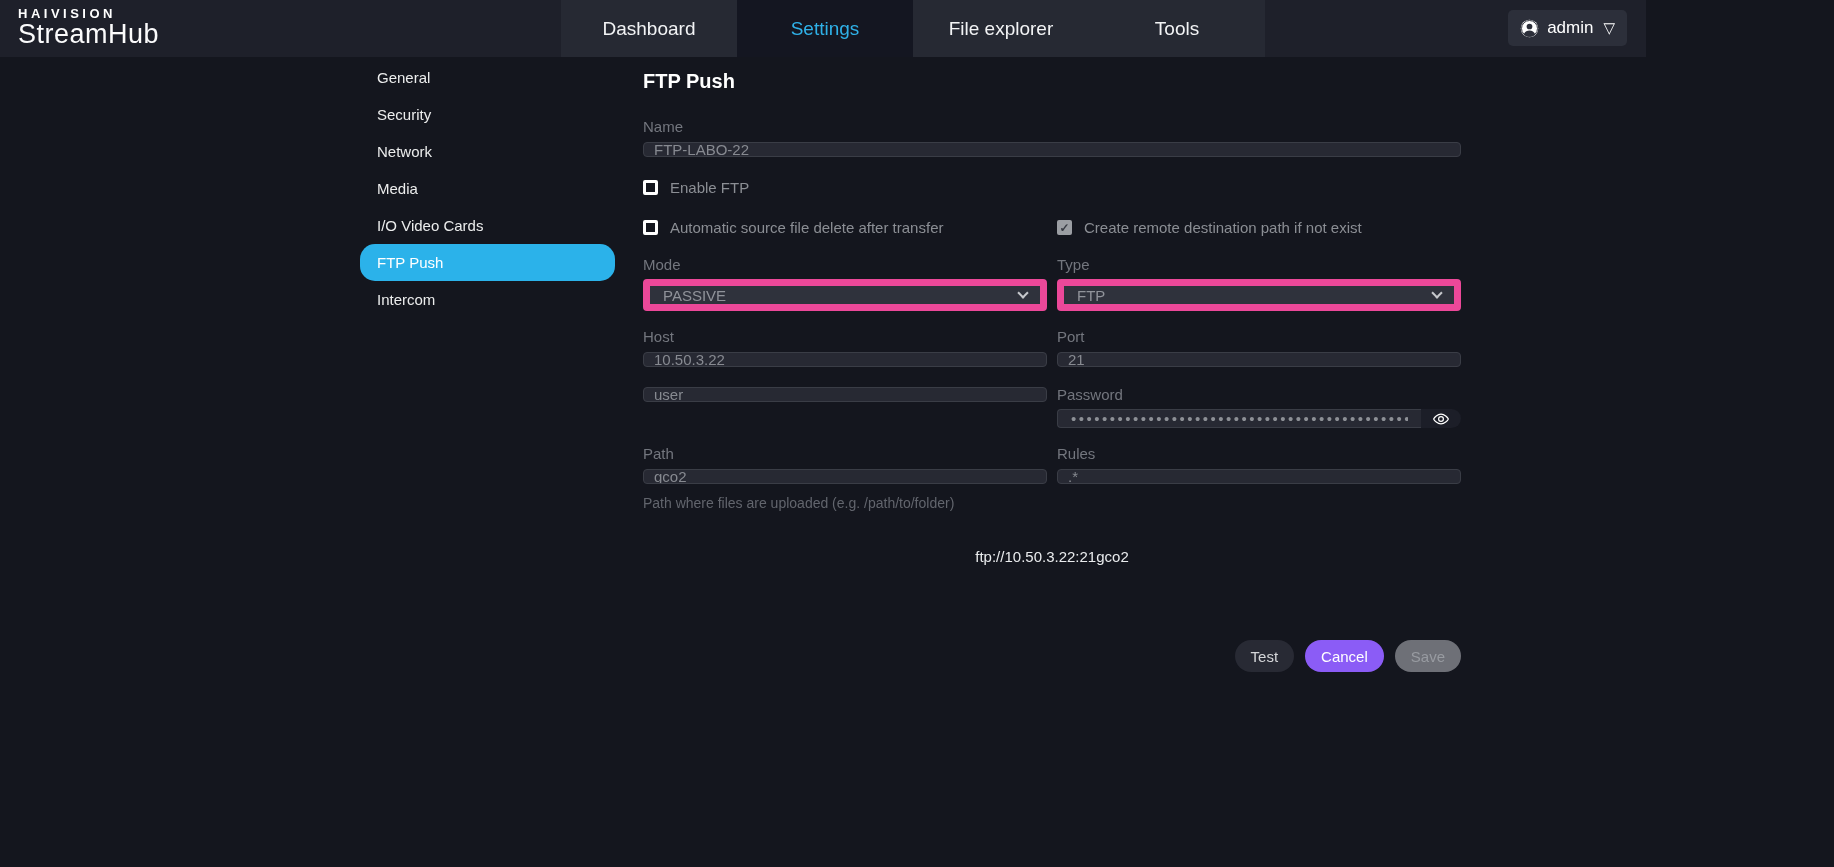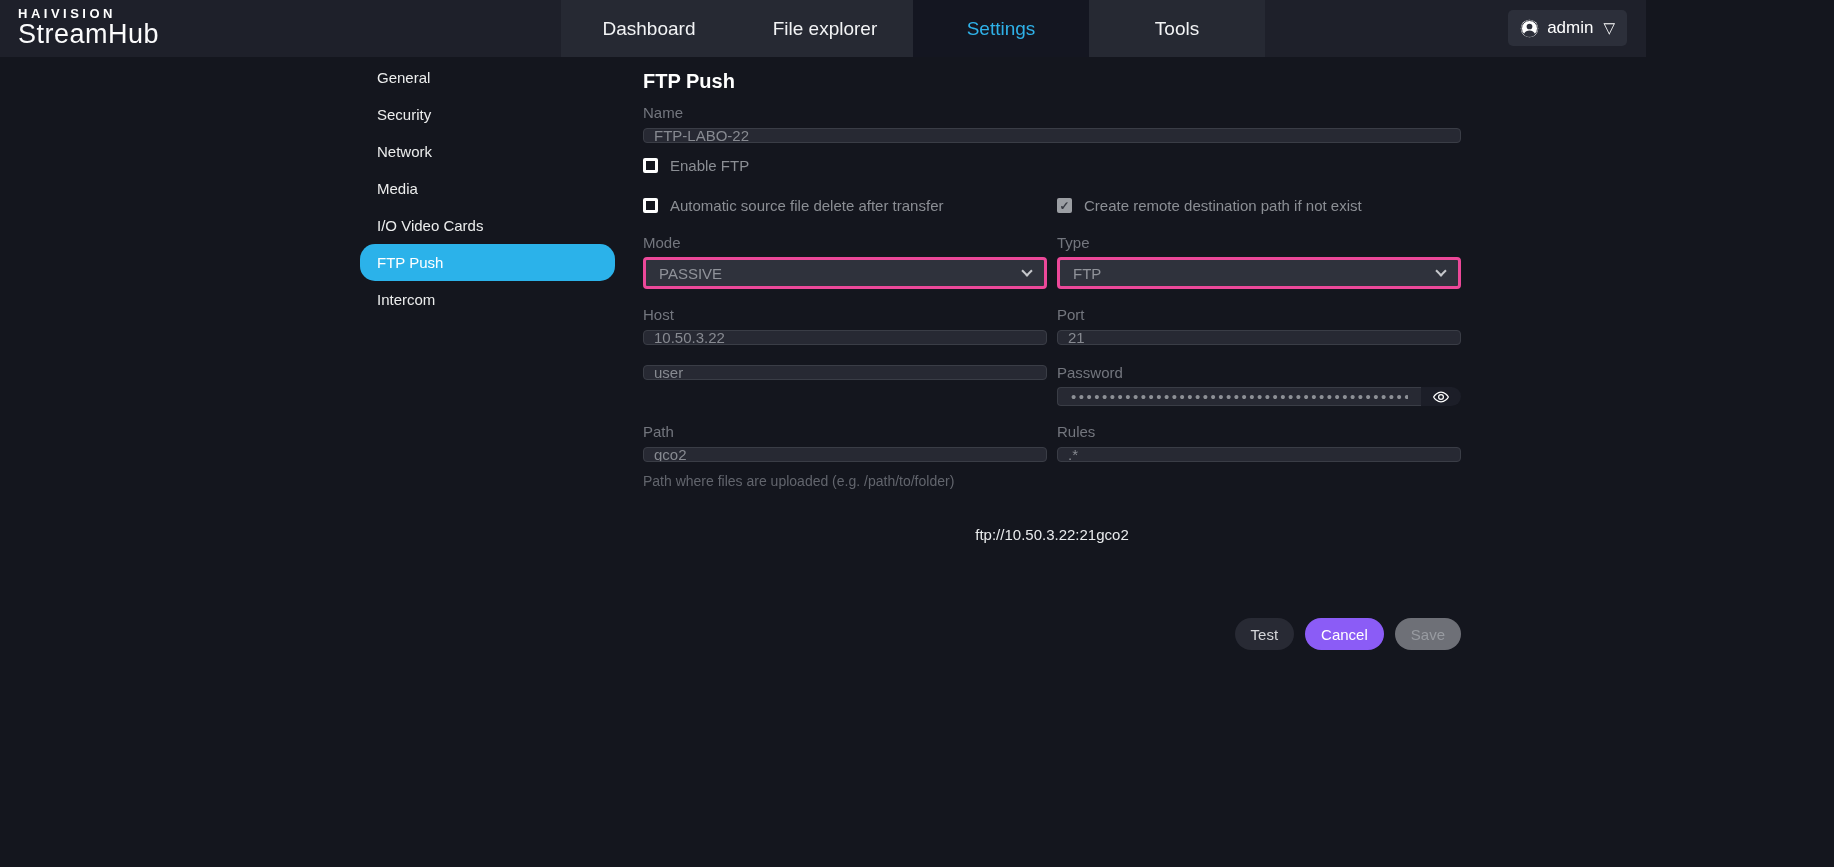--- a/index.html
+++ b/index.html
@@ -47,31 +47,31 @@
   main { position:absolute; left:643px; top:57px; width:818px; }
   h1 { margin-top:13px; font-size:20px; font-weight:700; color:#fff; }
 
   .fld-label { display:block; font-size:15px; color:#73767e; margin-bottom:6px; }
   .input {
     width:100%; height:15px; background:#272933; border:1px solid #3a3d46;
     border-radius:4px; color:#878a91; font-size:15px; padding:0 10px;
     font-family:"Liberation Sans", sans-serif; outline:none;
   }
   .select {
-    height:32px; background:#2f323c; border:3px solid #ec4899; border-radius:4px;
+    height:32px; background:#2f323c; border:7px solid #ec4899; border-radius:4px;
     display:flex; align-items:center; justify-content:space-between;
     padding:0 13px; color:#90939a; font-size:15px; cursor:pointer;
   }
   .chevron {
     width:8px; height:8px; border-right:2px solid #c6c8cc; border-bottom:2px solid #c6c8cc;
     transform:rotate(45deg); margin-top:-4px;
   }
 
-  .mt-name { margin-top:11px; }
-  .mt-enable { margin-top:12px; }
+  .mt-name { margin-top:25px; }
+  .mt-enable { margin-top:20px; }
   .mt-checks { margin-top:23px; }
   .mt-selects { margin-top:20px; }
   .mt-row { margin-top:17px; }
 
   .two-col { display:flex; gap:10px; }
   .col { flex:1; min-width:0; }
 
   .check-row { display:flex; align-items:center; }
   .checkbox {
     width:15px; height:15px; border:3px solid #fff; border-radius:2px;
@@ -111,22 +111,22 @@
 </head>
 <body>
 
 <header>
   <div class="logo">
     <div class="logo-company">HAIVISION</div>
     <div class="logo-product">StreamHub</div>
   </div>
   <nav class="tabs">
     <div class="tab">Dashboard</div>
+    <div class="tab active">Settings</div>
     <div class="tab">File explorer</div>
-    <div class="tab active">Settings</div>
     <div class="tab">Tools</div>
   </nav>
   <div class="user-menu">
     <svg width="19" height="19" viewBox="0 0 24 24">
       <circle cx="12" cy="12" r="11" fill="#ffffff"></circle>
       <circle cx="12" cy="9.5" r="3.6" fill="#2c2f3a"></circle>
       <path d="M4.6 19.5c1.4-3.4 4.2-5 7.4-5s6 1.6 7.4 5a11 11 0 0 1-14.8 0z" fill="#2c2f3a"></path>
       <circle cx="12" cy="12" r="10.1" fill="none" stroke="#2c2f3a" stroke-width="1.2"></circle>
     </svg>
     <span>admin</span>

